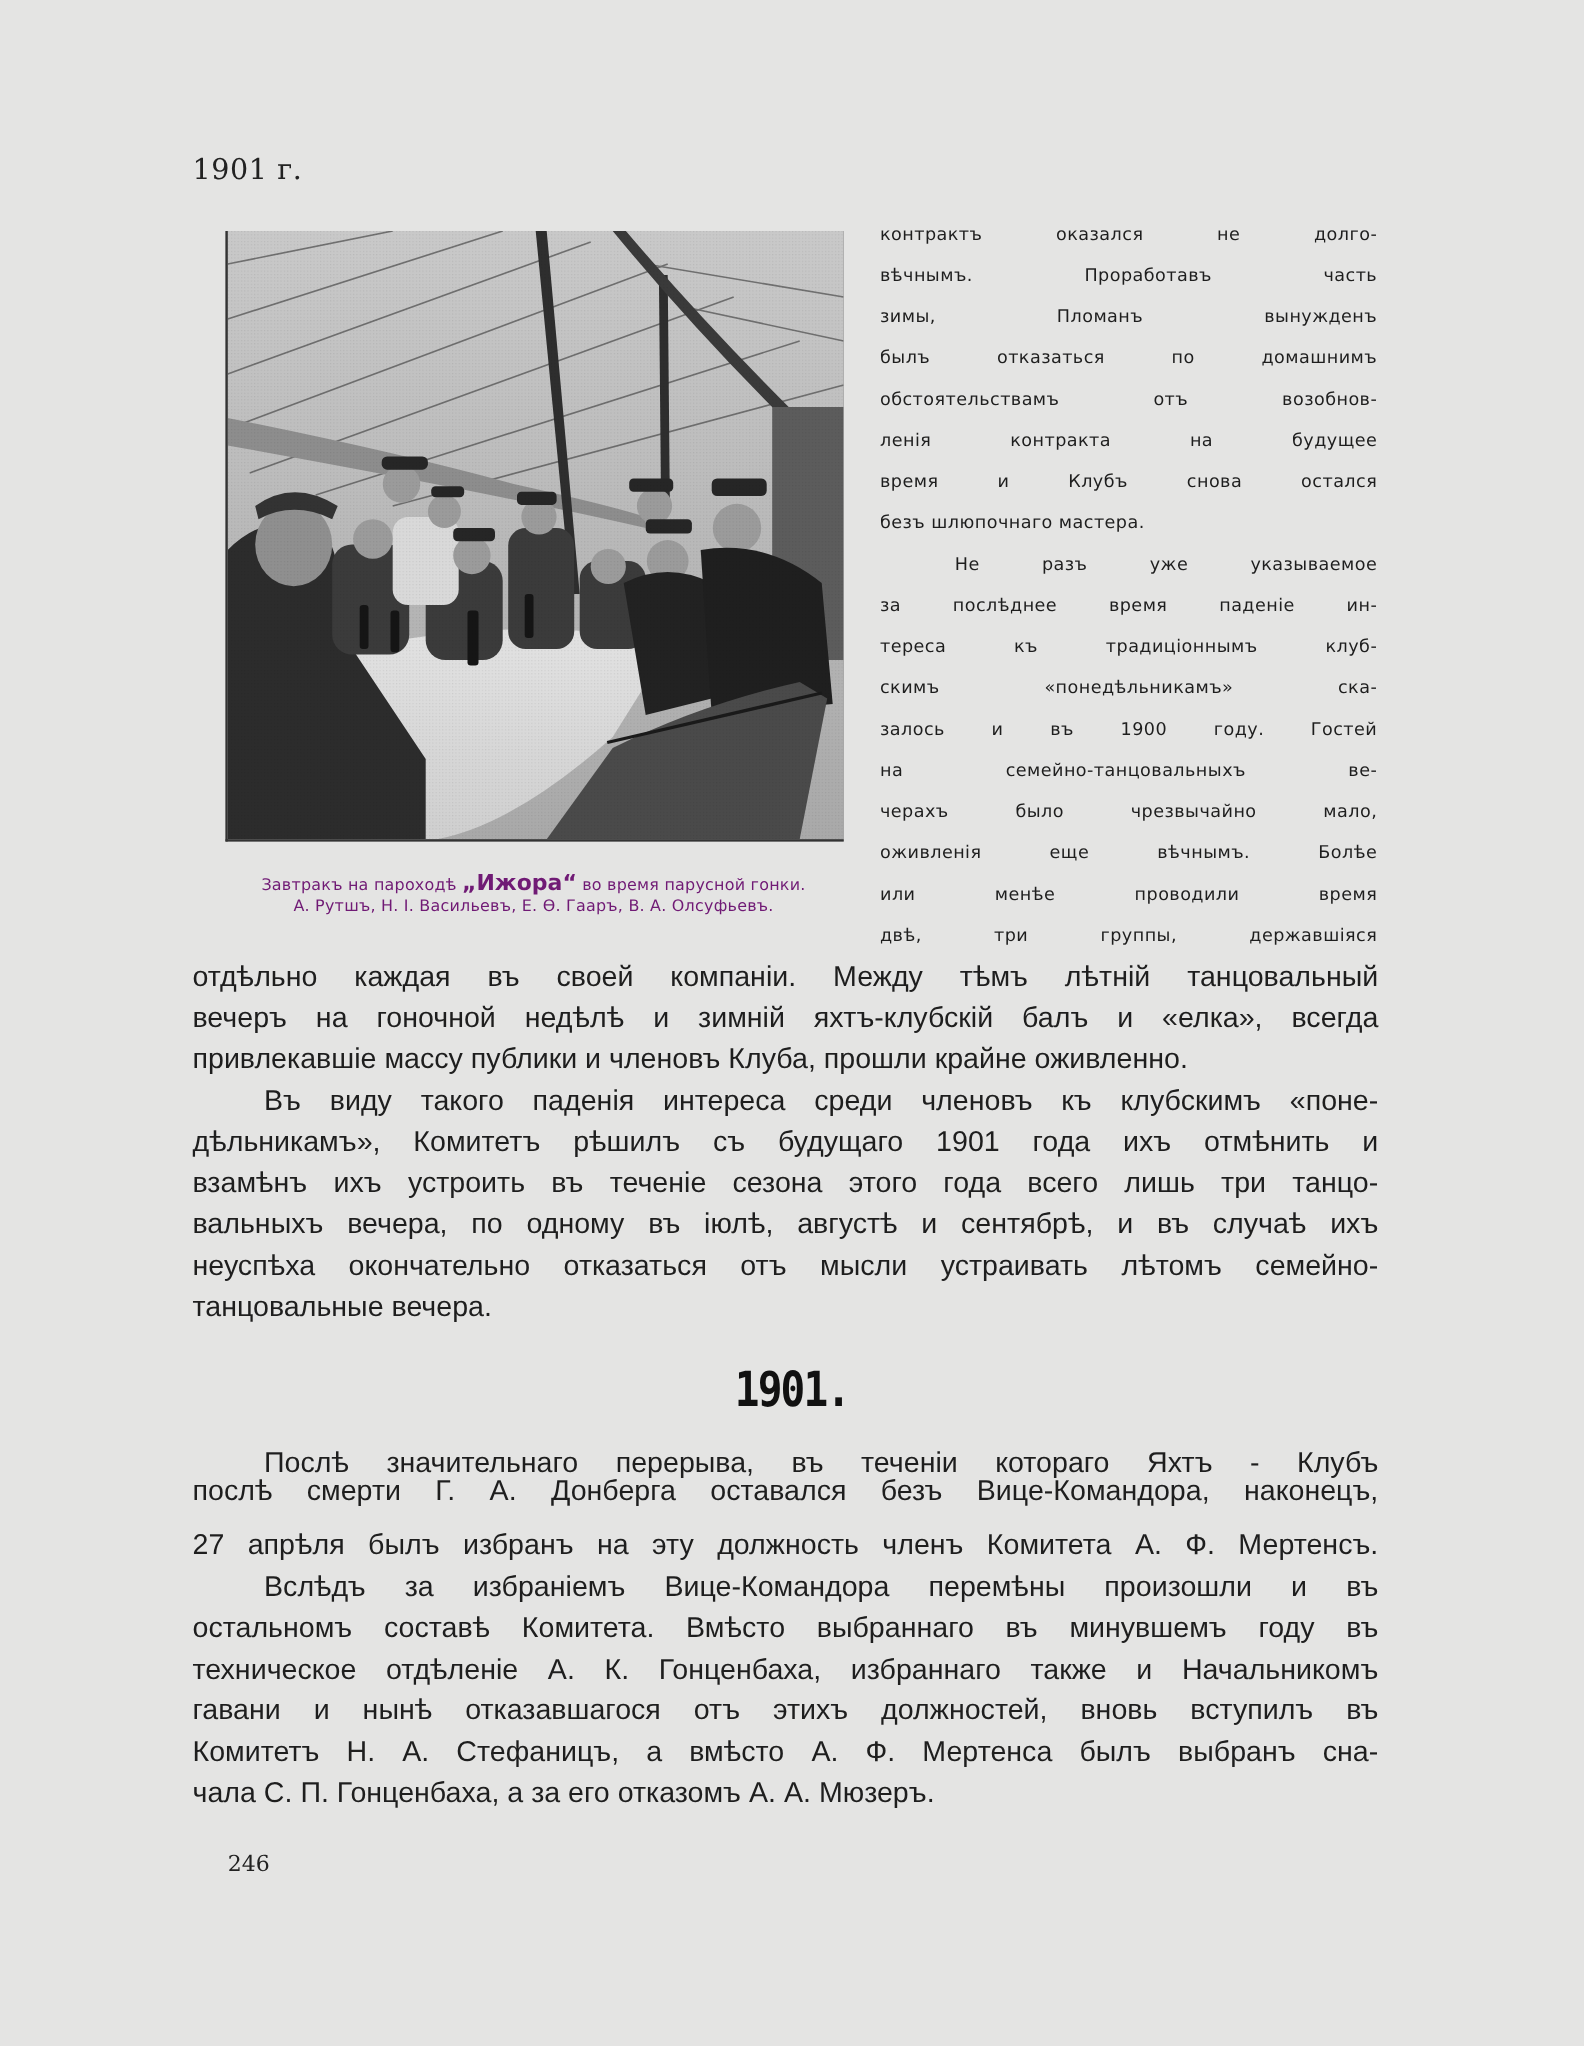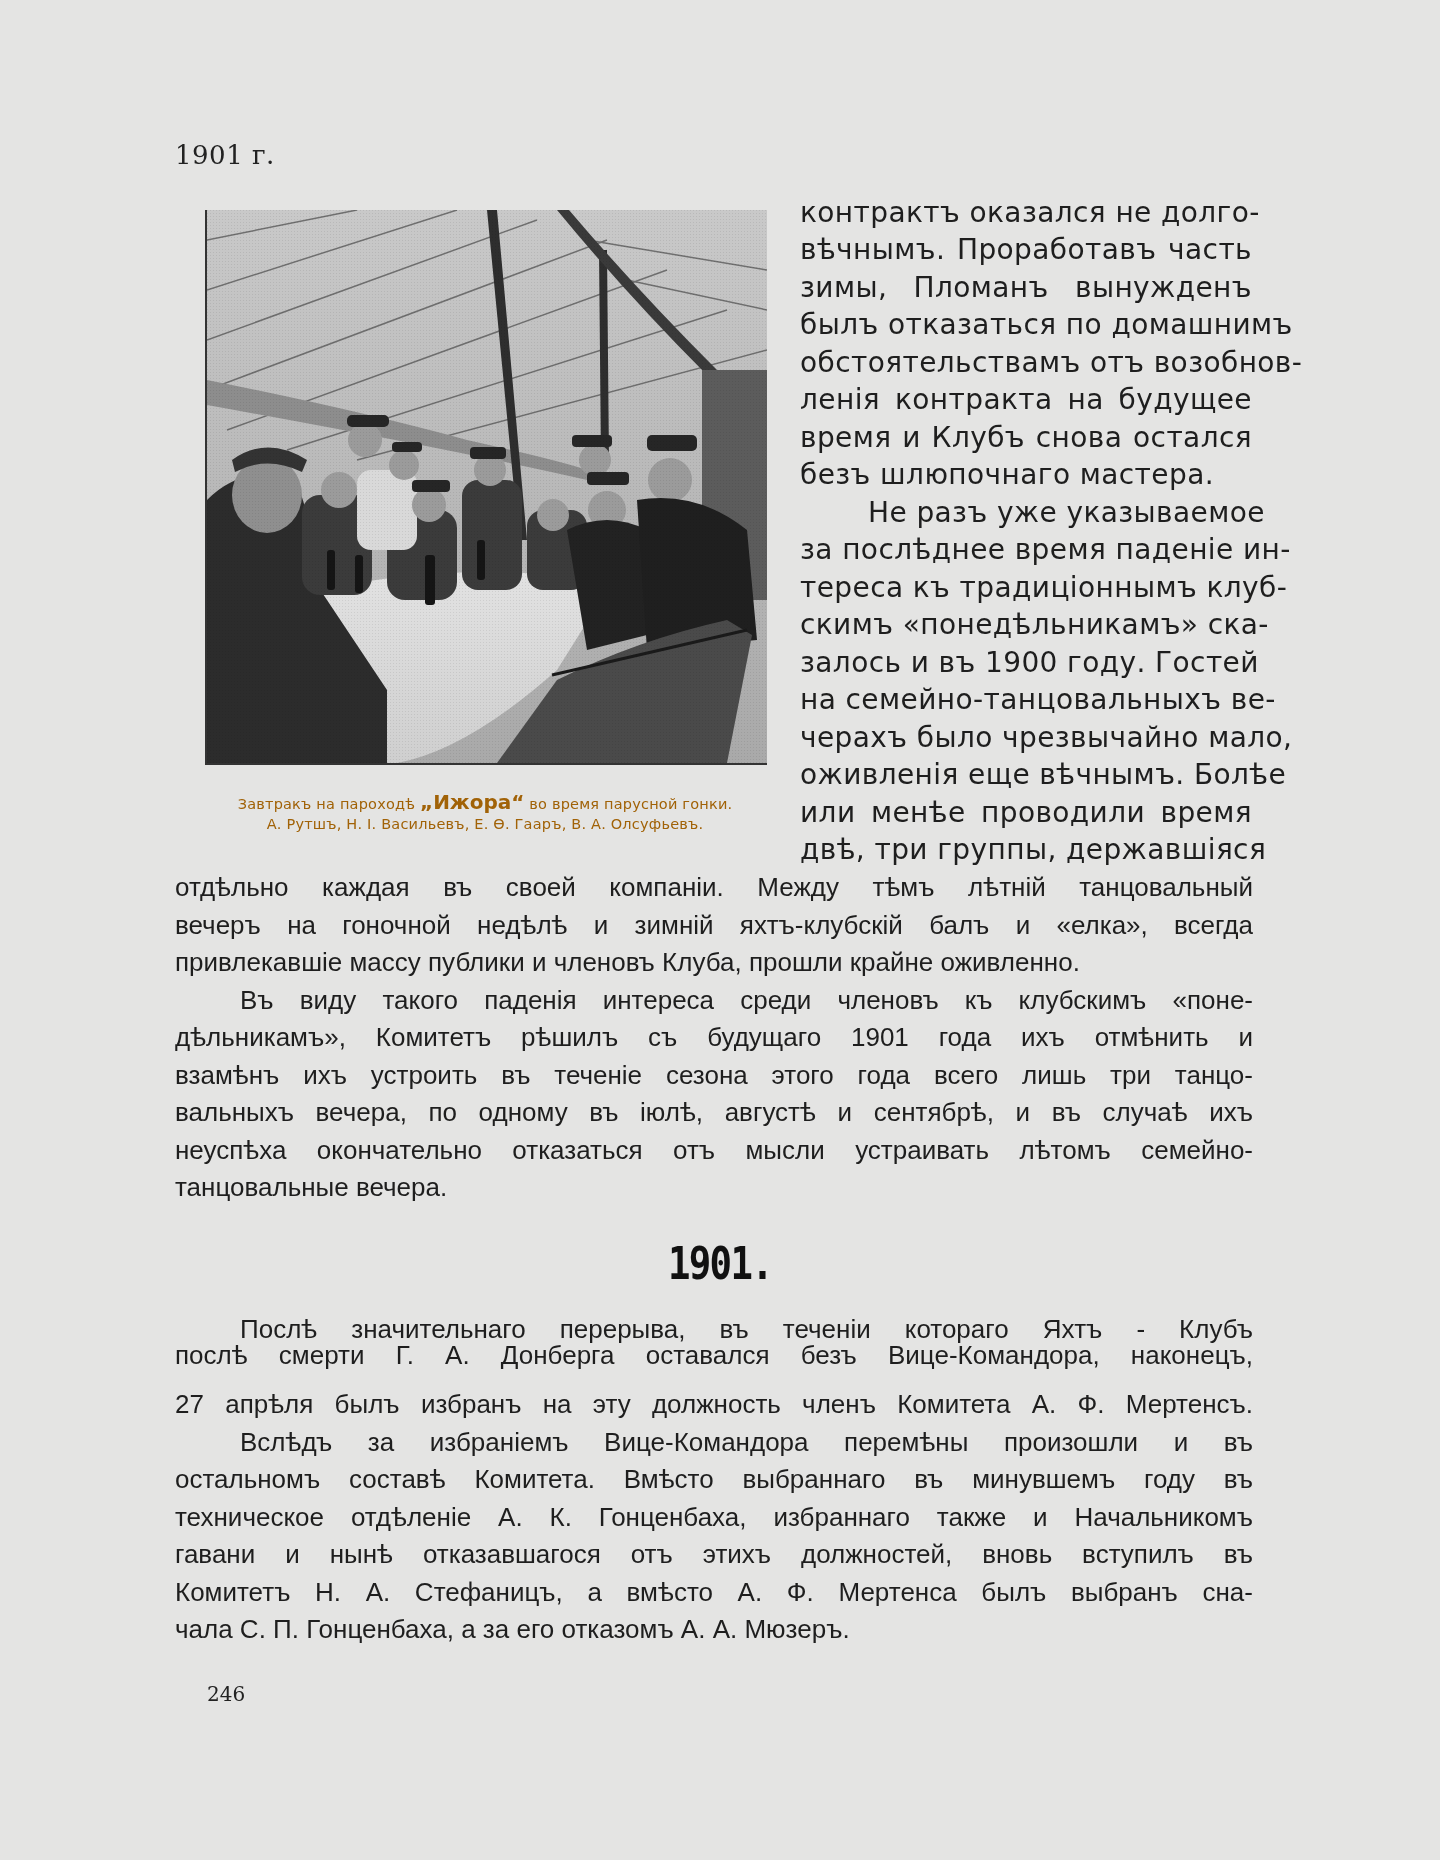--- a/index.html
+++ b/index.html
@@ -16,33 +16,33 @@
     color: #222;
   }
   .photo {
     position: absolute; left: 205px; top: 210px; width: 560px; height: 553px;
     background: #8a8a8a; overflow: hidden;
     border-left: 2px solid #333; border-bottom: 2px solid #333;
   }
   .photo svg { display: block; width: 100%; height: 100%; }
   .caption {
     position: absolute; left: 180px; width: 610px; text-align: center;
-    font-family: "DejaVu Sans", sans-serif; font-size: 14.5px; color: #a16207;
+    font-family: "DejaVu Sans", sans-serif; font-size: 14.5px; color: #701a75;
     white-space: nowrap; letter-spacing: 0.2px;
   }
   .caption b { font-size: 20px; font-weight: bold; letter-spacing: 0; }
   .line {
     position: absolute; height: 34px; line-height: 34px;
     text-align: justify; text-align-last: justify;
     white-space: nowrap; overflow: visible;
   }
   .line.last { text-align-last: left; }
   .col-line {
     left: 800px; width: 452px;
-    font-family: "DejaVu Sans", sans-serif; font-size: 28px;
+    font-family: "DejaVu Sans", sans-serif; font-size: 16px;
     letter-spacing: 0.4px; color: #1e1e1e;
   }
   .col-line.indent { left: 868px; width: 384px; }
   .full-line {
     left: 175px; width: 1078px;
     font-family: "Liberation Sans Narrow", "Liberation Sans", sans-serif;
     font-size: 26px; color: #1e1e1e; transform-origin: left center;
   }
   .full-line.indent { left: 240px; width: 1013px; }
   .section-heading {

